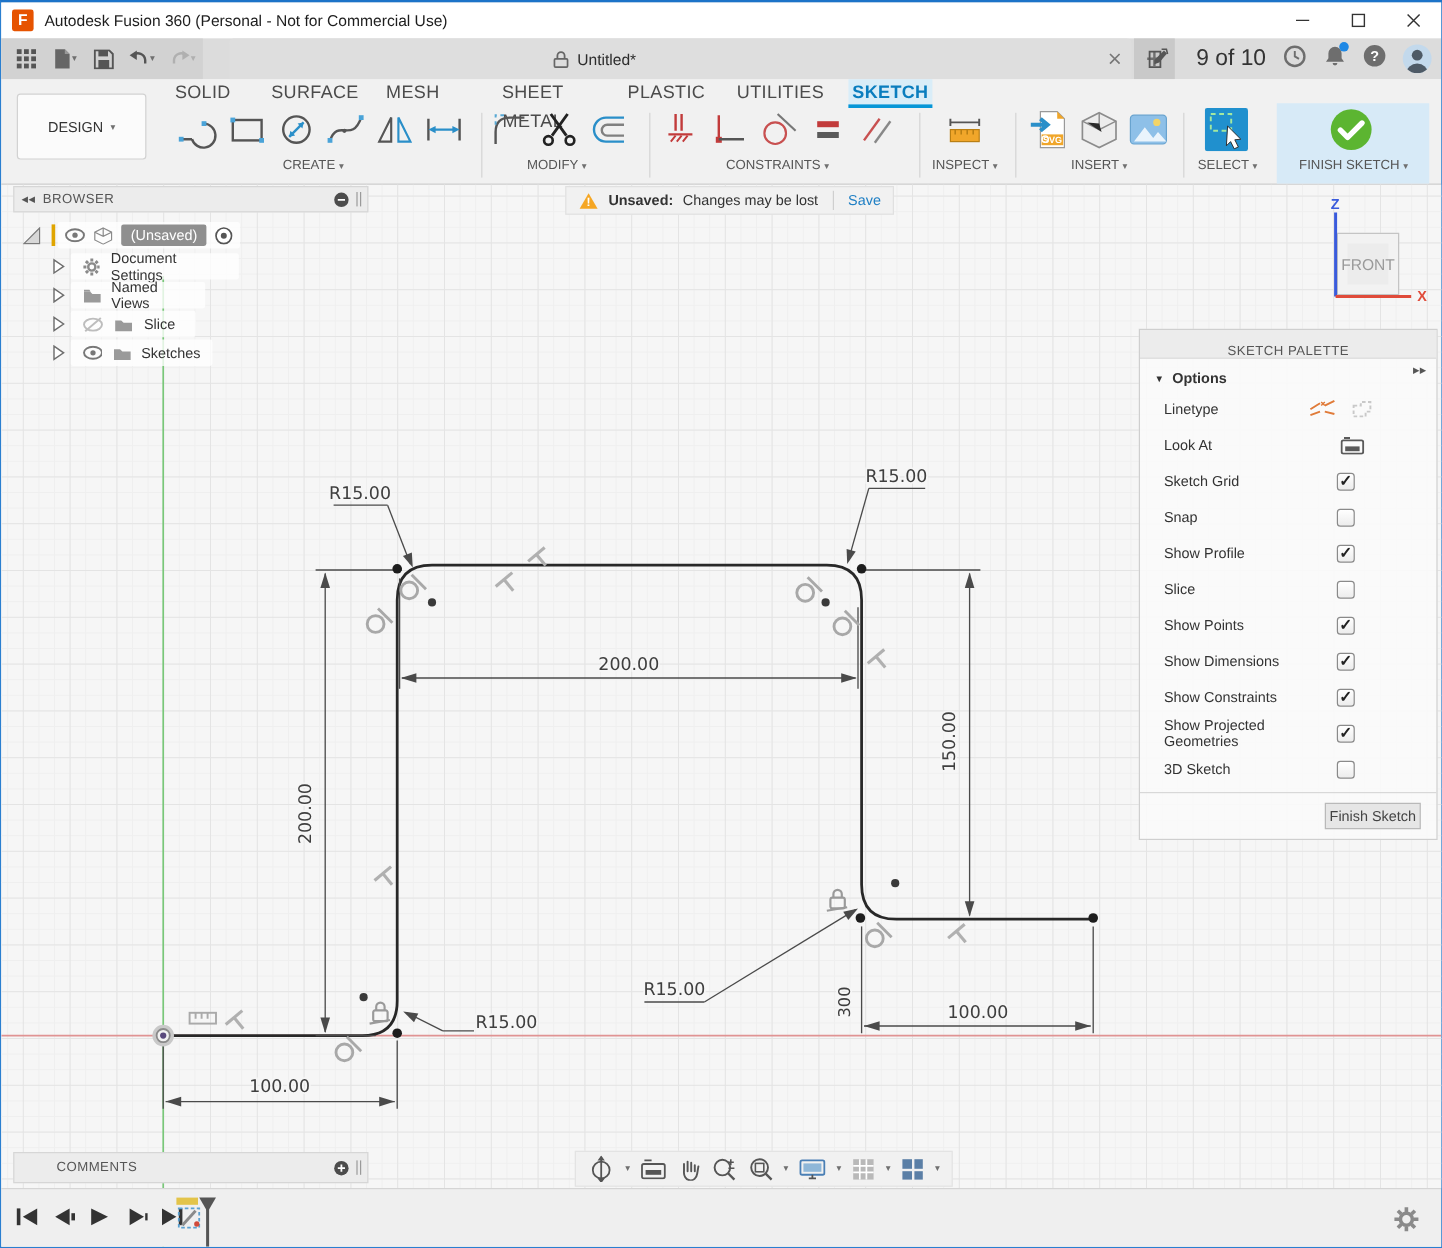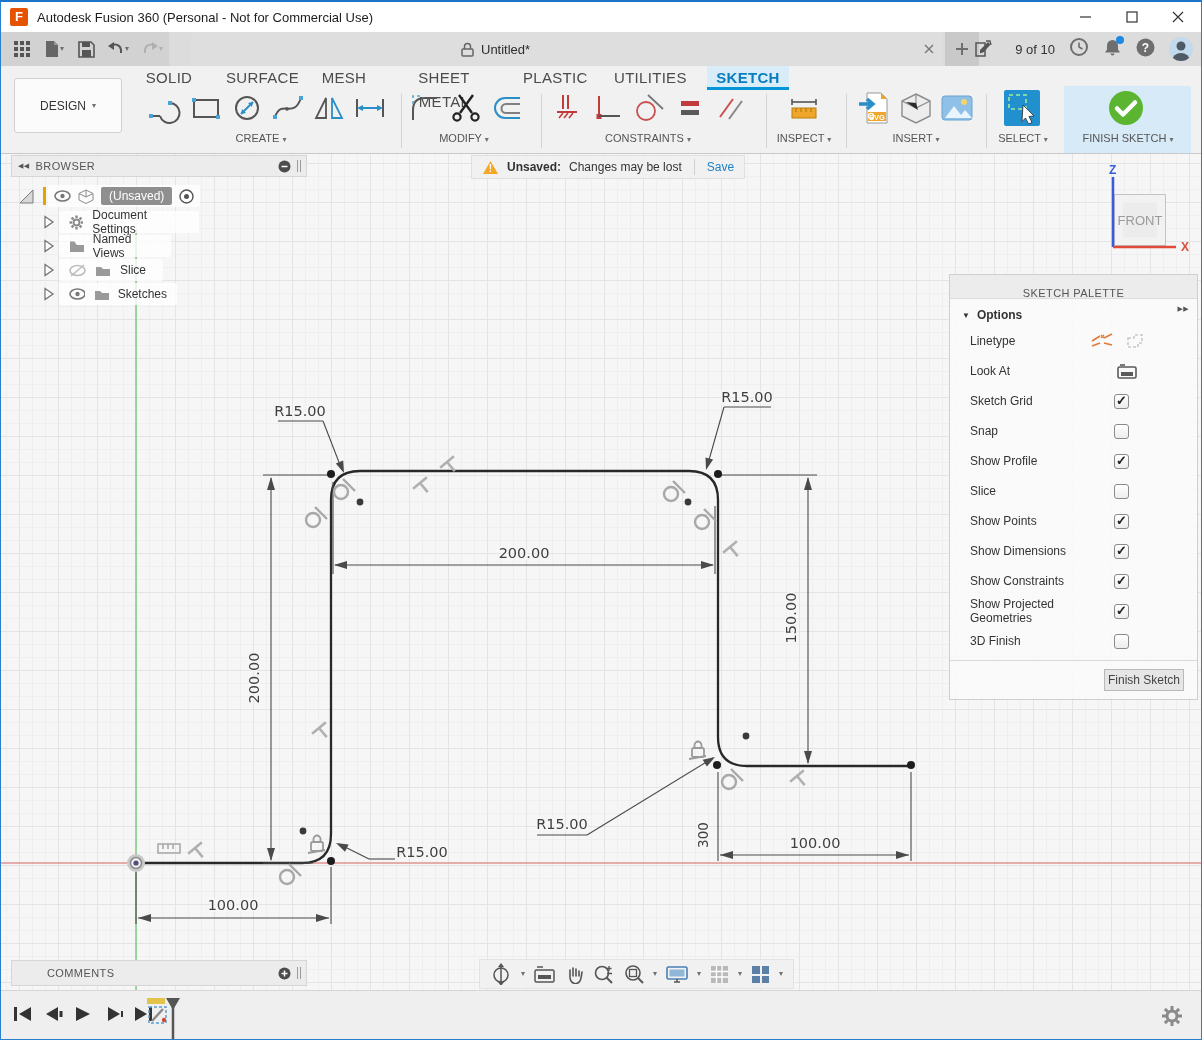--- a/index.html
+++ b/index.html
@@ -25,21 +25,21 @@
   .qbtn { display:flex; align-items:center; justify-content:center; height:28px; }
   .caret { font-size:8px; color:#707070; line-height:1; }
   .doc-tab { position:absolute; left:190px; top:0; width:752px; height:34px; background:#dedede;
              border-radius:4px 4px 0 0; }
   .doc-tab-content { position:absolute; left:270px; top:0; height:34px; display:flex; align-items:center; gap:7px; }
   .doc-title { font-size:13px; color:#2c2c2c; }
   .tab-close { position:absolute; left:728px; top:7px; width:20px; height:20px; display:flex; align-items:center; justify-content:center; }
   .newtab-btn { position:absolute; left:944px; top:0; width:34px; height:34px; background:#c9c9c9;
                 display:flex; align-items:center; justify-content:center; }
   .hdr-right { position:absolute; right:8px; top:0; height:34px; display:flex; align-items:center; gap:14px; }
-  .jobs { display:flex; align-items:center; gap:23px; font-size:13px; color:#333;text-align:center; }
+  .jobs { display:flex; align-items:center; gap:23px; font-size:19px; color:#333;text-align:center; }
   .avatar-wrap { width:24px; height:24px; border-radius:50%; background:#c3d9ec; overflow:hidden;
                  display:flex; align-items:flex-end; justify-content:center; }
 
   
   .ribbon { position:absolute; left:0; top:64px; width:100%; height:88px; background:#f1f1f1;
             border-bottom:1px solid #c9c9c9; }
   .tab { position:absolute; top:0; height:24px; font-size:15px; color:#4b4b4b; text-align:center;
          line-height:24px; letter-spacing:.3px; }
   .tab.active { background:#d9edf8; color:#0a7dbe; border-bottom:3px solid #0696d7; font-weight:bold; }
   .design-btn { position:absolute; left:13px; top:12px; width:108px; height:55px; background:#fbfbfb;
@@ -239,21 +239,21 @@
 
   <div class="ribbon">
     <div class="finish-block"></div>
 
     <div class="tab" style="left:140px;width:56px">SOLID</div>
     <div class="tab" style="left:225px;width:62px">SURFACE</div>
     <div class="tab" style="left:318px;width:50px">MESH</div>
     <div class="tab" style="left:398px;width:90px">SHEET METAL</div>
     <div class="tab" style="left:522px;width:58px">PLASTIC</div>
     <div class="tab" style="left:613px;width:64px">UTILITIES</div>
-    <div class="tab active" style="left:706px;width:82px">SKETCH</div>
+    <div class="tab active" style="left:706px;width:70px">SKETCH</div>
 
     <div class="design-btn">
       <span>DESIGN</span>
       <span class="caret">▾</span>
     </div>
 
     <div class="grp-icons" style="left:146px">
       <svg class="ric">
           <path d="M4,26 h9" stroke="#555" stroke-width="2" fill="none"></path>
           <path d="M13,26 a10,10 0 1 0 10,-13" stroke="#555" stroke-width="2" fill="none"></path>
@@ -735,21 +735,21 @@
             <span class="checkbox checked"></span>
           </span>
       </div>
       <div class="pal-row">
         <span>Show Projected Geometries</span>
         <span class="pal-ctrl">
             <span class="checkbox checked"></span>
           </span>
       </div>
       <div class="pal-row">
-        <span>3D Finish</span>
+        <span>3D Sketch</span>
         <span class="pal-ctrl">
             <span class="checkbox"></span>
           </span>
       </div>
       <div class="pal-footer">
         <div class="finish-sketch-btn">Finish Sketch</div>
       </div>
     </div>
 
     <div class="panel-hdr comments-hdr">

